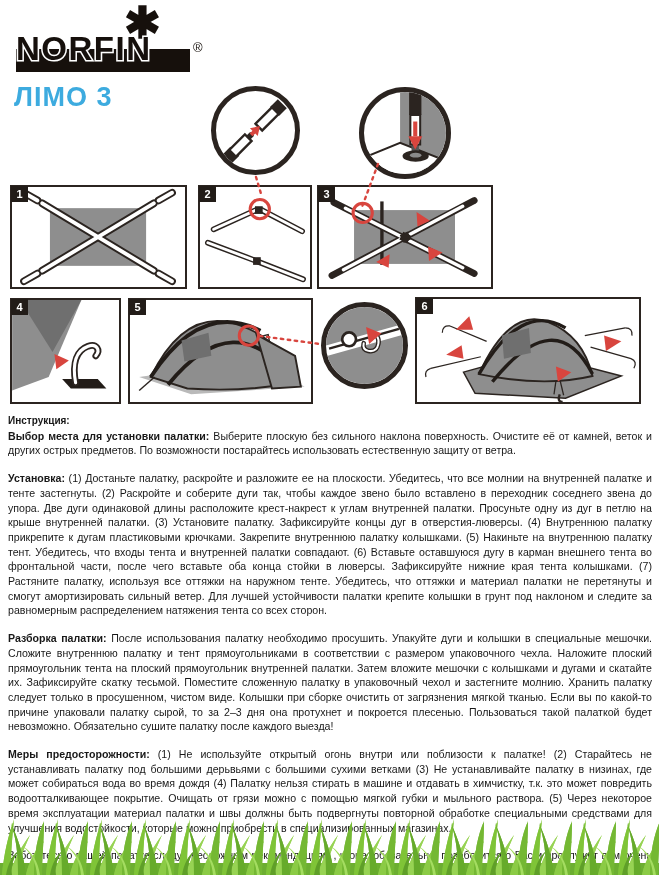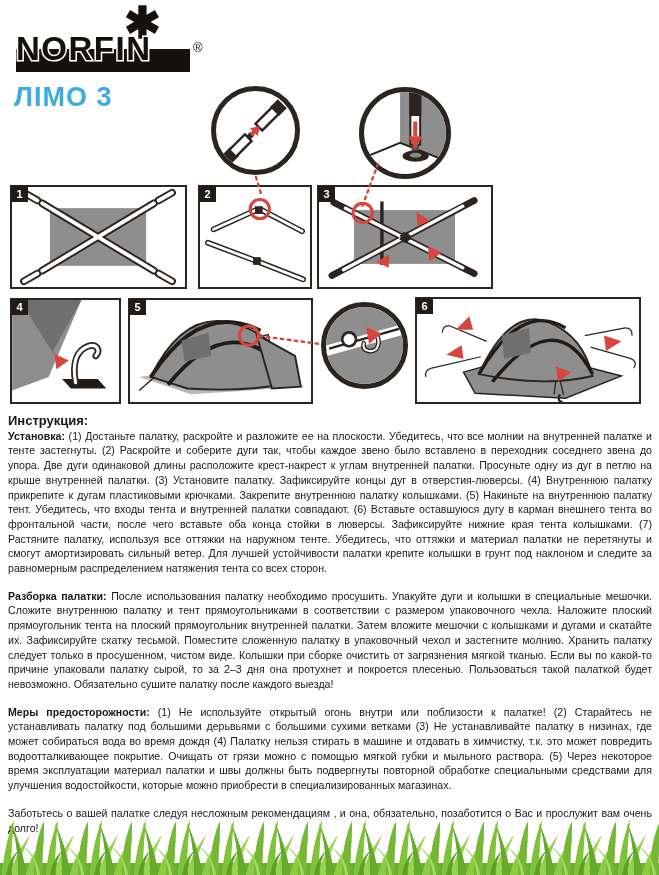--- a/index.html
+++ b/index.html
@@ -19,21 +19,21 @@
     font-size:11px;font-weight:bold;display:flex;align-items:center;justify-content:center;z-index:3;
   }
   .stepbox svg{display:block;width:100%;height:100%;}
   .overlay{position:absolute;left:0;top:0;z-index:6;pointer-events:none;}
   
   .copy{
     position:absolute;left:8px;top:414px;width:644px;color:#181818;
     font-size:10.6px;line-height:14.7px;text-align:justify;
   }
   .copy p{margin:0 0 13px;}
-  .copy .title{margin:0;font-weight:bold;font-size:13px;}
+  .copy .title{margin:0;font-weight:bold;font-size:10px;}
   .copy b{font-weight:bold;}
   .copy .footer{margin:0;}
   
   .grass{position:absolute;left:0;bottom:0;width:659px;height:60px;z-index:4;}
 </style>
 </head>
 <body>
 
 <div class="page">
 
@@ -212,20 +212,21 @@
   <svg class="overlay" width="659" height="410" viewBox="0 0 659 410">
     <g stroke="#d8453e" stroke-width="2.4" stroke-dasharray="2.5 4.5" stroke-linecap="round" fill="none">
       <line x1="256" y1="177" x2="262" y2="197"></line>
       <line x1="378" y1="164" x2="362" y2="207"></line>
       <line x1="260" y1="336" x2="320" y2="344"></line>
     </g>
   </svg>
 
   <div class="copy">
     <p class="title">Инструкция:</p>
+    <p><b>Выбор места для установки палатки:</b> <span>Выберите плоскую без сильного наклона поверхность. Очистите её от камней, веток и других острых предметов. По возможности постарайтесь использовать естественную защиту от ветра.</span></p>
     <p><b>Установка:</b> <span>(1) Достаньте палатку, раскройте и разложите ее на плоскости. Убедитесь, что все молнии на внутренней палатке и тенте застегнуты. (2) Раскройте и соберите дуги так, чтобы каждое звено было вставлено в переходник соседнего звена до упора. Две дуги одинаковой длины расположите крест-накрест к углам внутренней палатки. Просуньте одну из дуг в петлю на крыше внутренней палатки. (3) Установите палатку. Зафиксируйте концы дуг в отверстия-люверсы. (4) Внутреннюю палатку прикрепите к дугам пластиковыми крючками. Закрепите внутреннюю палатку колышками. (5) Накиньте на внутреннюю палатку тент. Убедитесь, что входы тента и внутренней палатки совпадают. (6) Вставьте оставшуюся дугу в карман внешнего тента во фронтальной части, после чего вставьте оба конца стойки в люверсы. Зафиксируйте нижние края тента колышками. (7) Растяните палатку, используя все оттяжки на наружном тенте. Убедитесь, что оттяжки и материал палатки не перетянуты и смогут амортизировать сильный ветер. Для лучшей устойчивости палатки крепите колышки в грунт под наклоном и следите за равномерным распределением натяжения тента со всех сторон.</span></p>
     <p><b>Разборка палатки:</b> <span>После использования палатку необходимо просушить. Упакуйте дуги и колышки в специальные мешочки. Сложите внутреннюю палатку и тент прямоугольниками в соответствии с размером упаковочного чехла. Наложите плоский прямоугольник тента на плоский прямоугольник внутренней палатки. Затем вложите мешочки с колышками и дугами и скатайте их. Зафиксируйте скатку тесьмой. Поместите сложенную палатку в упаковочный чехол и застегните молнию. Хранить палатку следует только в просушенном, чистом виде. Колышки при сборке очистить от загрязнения мягкой тканью. Если вы по какой-то причине упаковали палатку сырой, то за 2–3 дня она протухнет и покроется плесенью. Пользоваться такой палаткой будет невозможно. Обязательно сушите палатку после каждого выезда!</span></p>
     <p><b>Меры предосторожности:</b> <span>(1) Не используйте открытый огонь внутри или поблизости к палатке! (2) Старайтесь не устанавливать палатку под большими дерьвьями с большими сухими ветками (3) Не устанавливайте палатку в низинах, где может собираться вода во время дождя (4) Палатку нельзя стирать в машине и отдавать в химчистку, т.к. это может повредить водоотталкивающее покрытие. Очищать от грязи можно с помощью мягкой губки и мыльного раствора. (5) Через некоторое время эксплуатации материал палатки и швы должны быть подвергнуты повторной обработке специальными средствами для улучшения водостойкости, которые можно приобрести в специализированных магазинах.</span></p>
     <p class="footer">Заботьтесь о вашей палатке следуя несложным рекомендациям , и она, обязательно, позаботится о Вас и прослужит вам очень долго!</p>
   </div>
 
   <svg class="grass" viewBox="0 0 659 60" preserveAspectRatio="none">
     <defs>
       <pattern id="blades" patternUnits="userSpaceOnUse" width="44" height="60">
         <path d="M2,60 C4,38 8,22 14,4 C12,26 10,42 12,60 Z" fill="#7fc437"></path>

